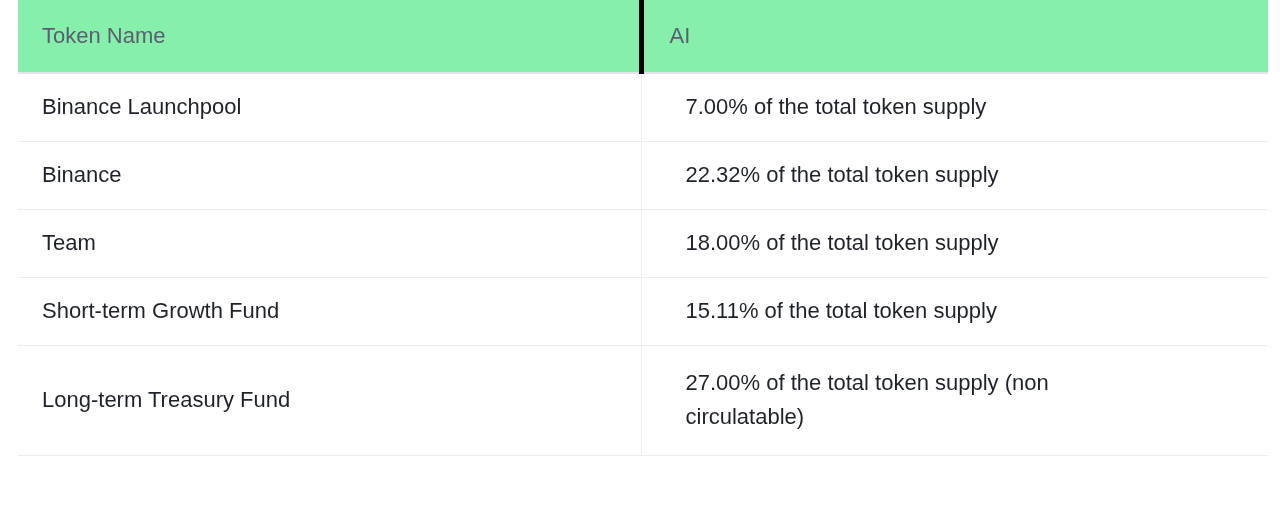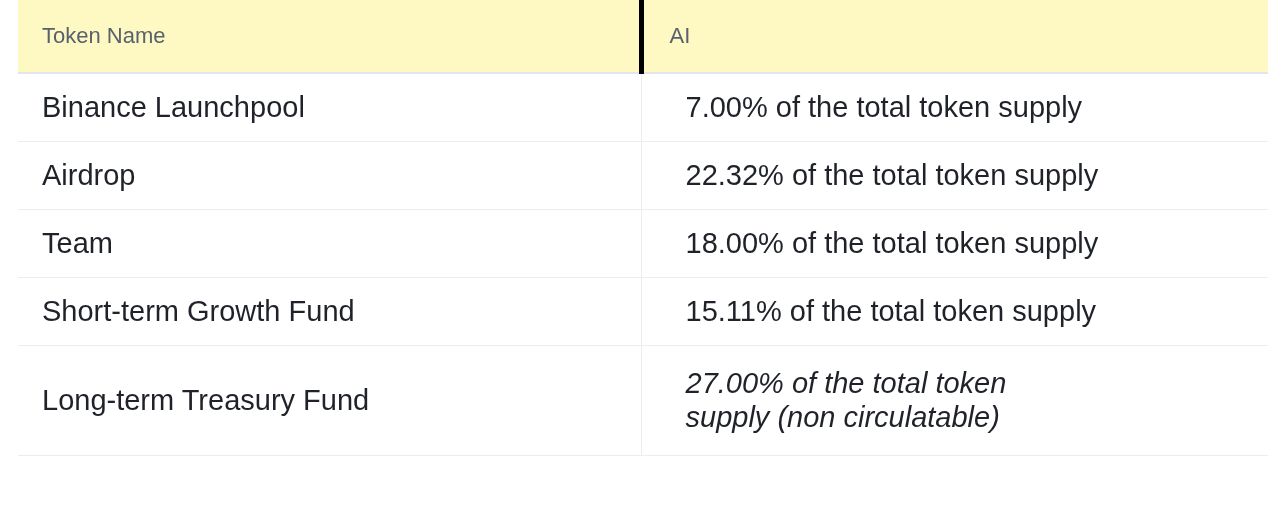--- a/index.html
+++ b/index.html
@@ -27,21 +27,21 @@
   table.token-table {
     width: 1250px;
     border-collapse: collapse;
     table-layout: fixed;
   }
 
   table.token-table col.col-name  { width: 623px; }
   table.token-table col.col-value { width: 627px; }
 
   thead tr.header-row {
-    background: #fef9c3;
+    background: #86efac;
   }
 
   thead th {
     height: 73px;
     padding: 0 0 0 24px;
     text-align: left;
     vertical-align: middle;
     font-weight: 400;
     font-size: 22px;
     line-height: 30px;
@@ -53,39 +53,38 @@
 
   thead th.value-head {
     padding-left: 26px;
     border-left: 5px solid #000000;
   }
 
   tbody td {
     padding: 0 20px 0 24px;
     text-align: left;
     vertical-align: middle;
-    font-size: 29px;
+    font-size: 22px;
     line-height: 34px;
     color: #1f2329;
     border-bottom: 1px solid #ebedf1;
     box-sizing: border-box;
     background: #ffffff;
   }
 
   tbody td.value-cell {
     padding-left: 44px;
     border-left: 1px solid #ebedf1;
   }
 
   tbody tr.data-row { height: 68px; }
   tbody tr.data-row.tall { height: 110px; }
 
   tbody tr.data-row.tall td.value-cell {
     padding-right: 180px;
-    font-style: italic;
   }
 </style>
 </head>
 <body>
 
 <div class="table-wrap">
   <table class="token-table">
     <colgroup>
       <col class="col-name">
       <col class="col-value">
@@ -95,21 +94,21 @@
         <th class="name-head">Token Name</th>
         <th class="value-head">AI</th>
       </tr>
     </thead>
     <tbody>
       <tr class="data-row">
         <td class="name-cell">Binance Launchpool</td>
         <td class="value-cell">7.00% of the total token supply</td>
       </tr>
       <tr class="data-row">
-        <td class="name-cell">Airdrop</td>
+        <td class="name-cell">Binance</td>
         <td class="value-cell">22.32% of the total token supply</td>
       </tr>
       <tr class="data-row">
         <td class="name-cell">Team</td>
         <td class="value-cell">18.00% of the total token supply</td>
       </tr>
       <tr class="data-row">
         <td class="name-cell">Short-term Growth Fund</td>
         <td class="value-cell">15.11% of the total token supply</td>
       </tr>

